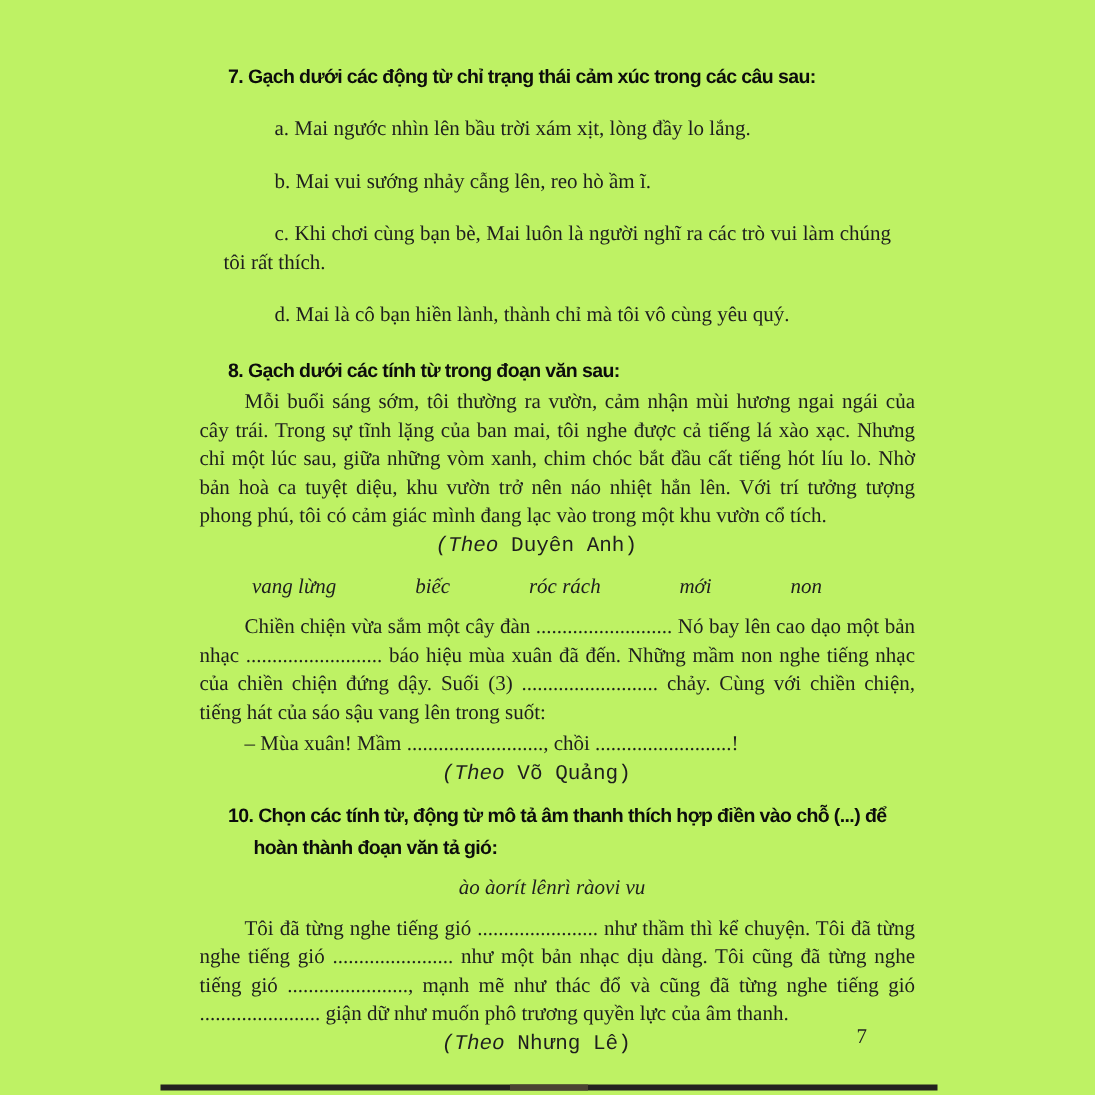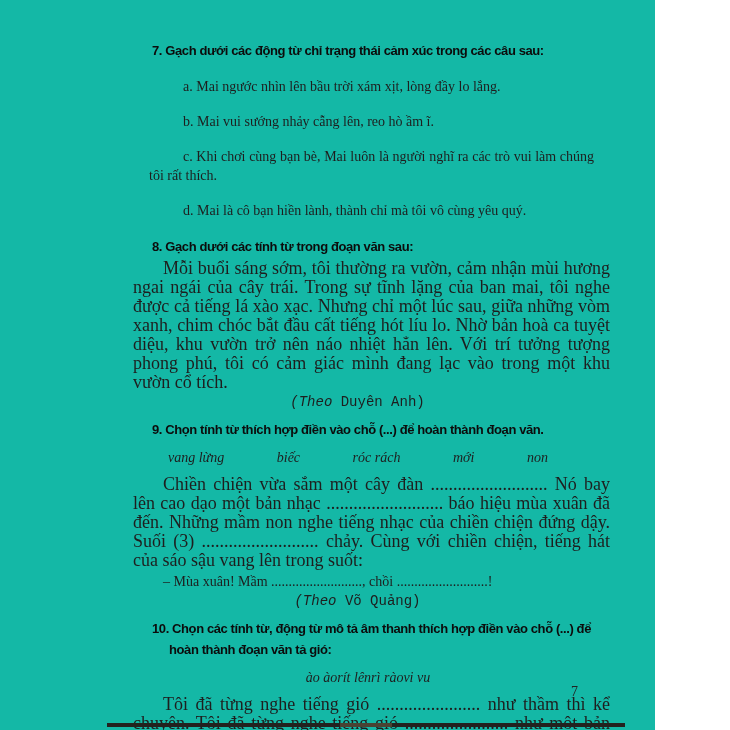--- a/index.html
+++ b/index.html
@@ -2,23 +2,23 @@
 <html><head>
 <meta charset="utf-8">
 <style>
   html, body {
     margin: 0;
     padding: 0;
     background: #ffffff;
   }
   .page {
     position: relative;
-    width: 655px;
+    width: 730px;
     height: 730px;
-    background: #14b8a6;
+    background: #bef264;
     overflow: hidden;
     color: #1e1e1e;
     font-family: "Liberation Serif", serif;
   }
   .content {
     position: absolute;
     left: 133px;
     top: 40px;
     width: 477px;
   }
@@ -36,21 +36,21 @@
   .sec { margin-top: 7px; }
   .sec:first-child { margin-top: 0; }
   .body-line {
     font-size: 14px;
     line-height: 19px;
     margin: 16px;
     text-align: justify;
     text-indent: 34px;
   }
   .para {
-    font-size: 18px;
+    font-size: 14px;
     line-height: 19px;
     margin: 0;
     text-align: justify;
     text-indent: 30px;
   }
   .exclaim-line {
     font-size: 14px;
     line-height: 19px;
     margin: 2px 0 0 0;
     padding-left: 30px;
@@ -113,21 +113,20 @@
       <p class="body-line">d. Mai là cô bạn hiền lành, thành chỉ mà tôi vô cùng yêu quý.</p>
     </div>
 
     <div class="sec">
       <p class="sec-heading">8. Gạch dưới các tính từ trong đoạn văn sau:</p>
       <p class="para">Mỗi buổi sáng sớm, tôi thường ra vườn, cảm nhận mùi hương ngai ngái của cây trái. Trong sự tĩnh lặng của ban mai, tôi nghe được cả tiếng lá xào xạc. Nhưng chỉ một lúc sau, giữa những vòm xanh, chim chóc bắt đầu cất tiếng hót líu lo. Nhờ bản hoà ca tuyệt diệu, khu vườn trở nên náo nhiệt hẳn lên. Với trí tưởng tượng phong phú, tôi có cảm giác mình đang lạc vào trong một khu vườn cổ tích.</p>
       <p class="attribution"><span class="attr-italic">(Theo</span> <span>Duyên Anh)</span></p>
     </div>
 
     <div class="sec">
-      <p class="sec-heading">9. Chọn tính từ thích hợp điền vào chỗ (...) để hoàn thành đoạn văn.</p>
       <div class="wordbank bank9">
         <span>vang lừng</span>
         <span>biếc</span>
         <span>róc rách</span>
         <span>mới</span>
         <span>non</span>
       </div>
       <p class="para">Chiền chiện vừa sắm một cây đàn .......................... Nó bay lên cao dạo một bản nhạc .......................... báo hiệu mùa xuân đã đến. Những mầm non nghe tiếng nhạc của chiền chiện đứng dậy. Suối (3) .......................... chảy. Cùng với chiền chiện, tiếng hát của sáo sậu vang lên trong suốt:</p>
       <p class="exclaim-line">– Mùa xuân! Mầm .........................., chồi ..........................!</p>
       <p class="attribution"><span class="attr-italic">(Theo</span> <span>Võ Quảng)</span></p>

